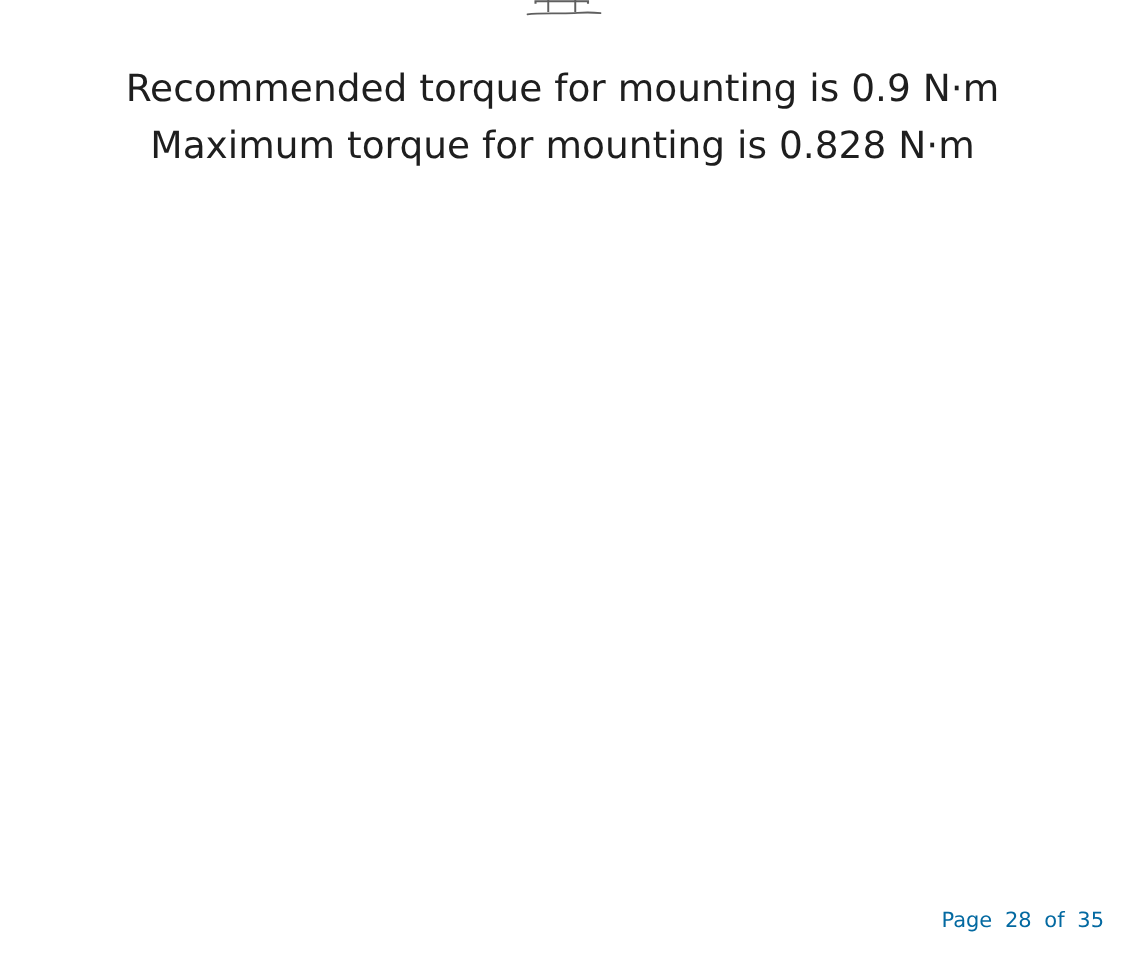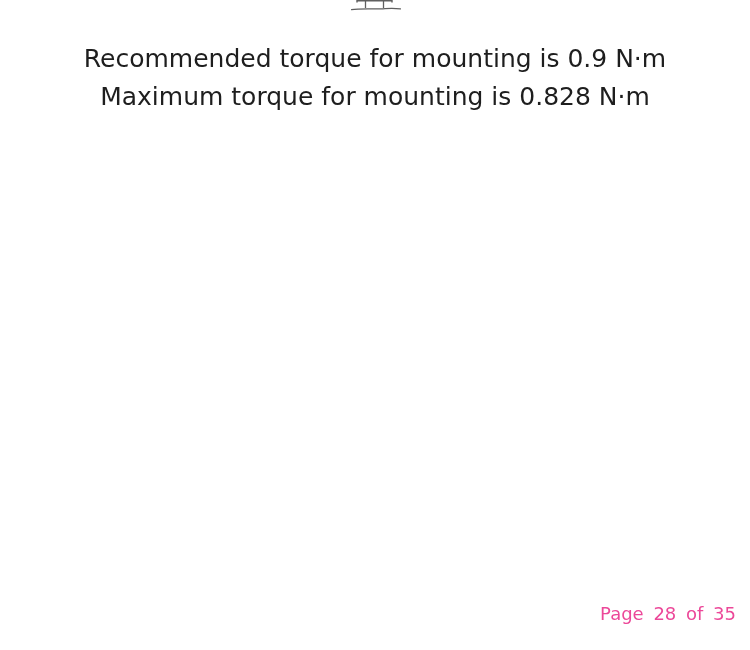--- a/index.html
+++ b/index.html
@@ -34,22 +34,22 @@
     letter-spacing: 0px;
   }
   .torque-block p {
     margin: 0;
     padding: 0;
   }
   .page-footer {
     position: absolute;
     top: 603px;
     right: 14px;
-    color: #ec4899;
-    font-size: 18px;
+    color: #0369a1;
+    font-size: 14px;
     line-height: 22px;
     word-spacing: 4px;
     text-align: right;
   }
 </style>
 </head>
 <body>
 
 <div class="page">
 

